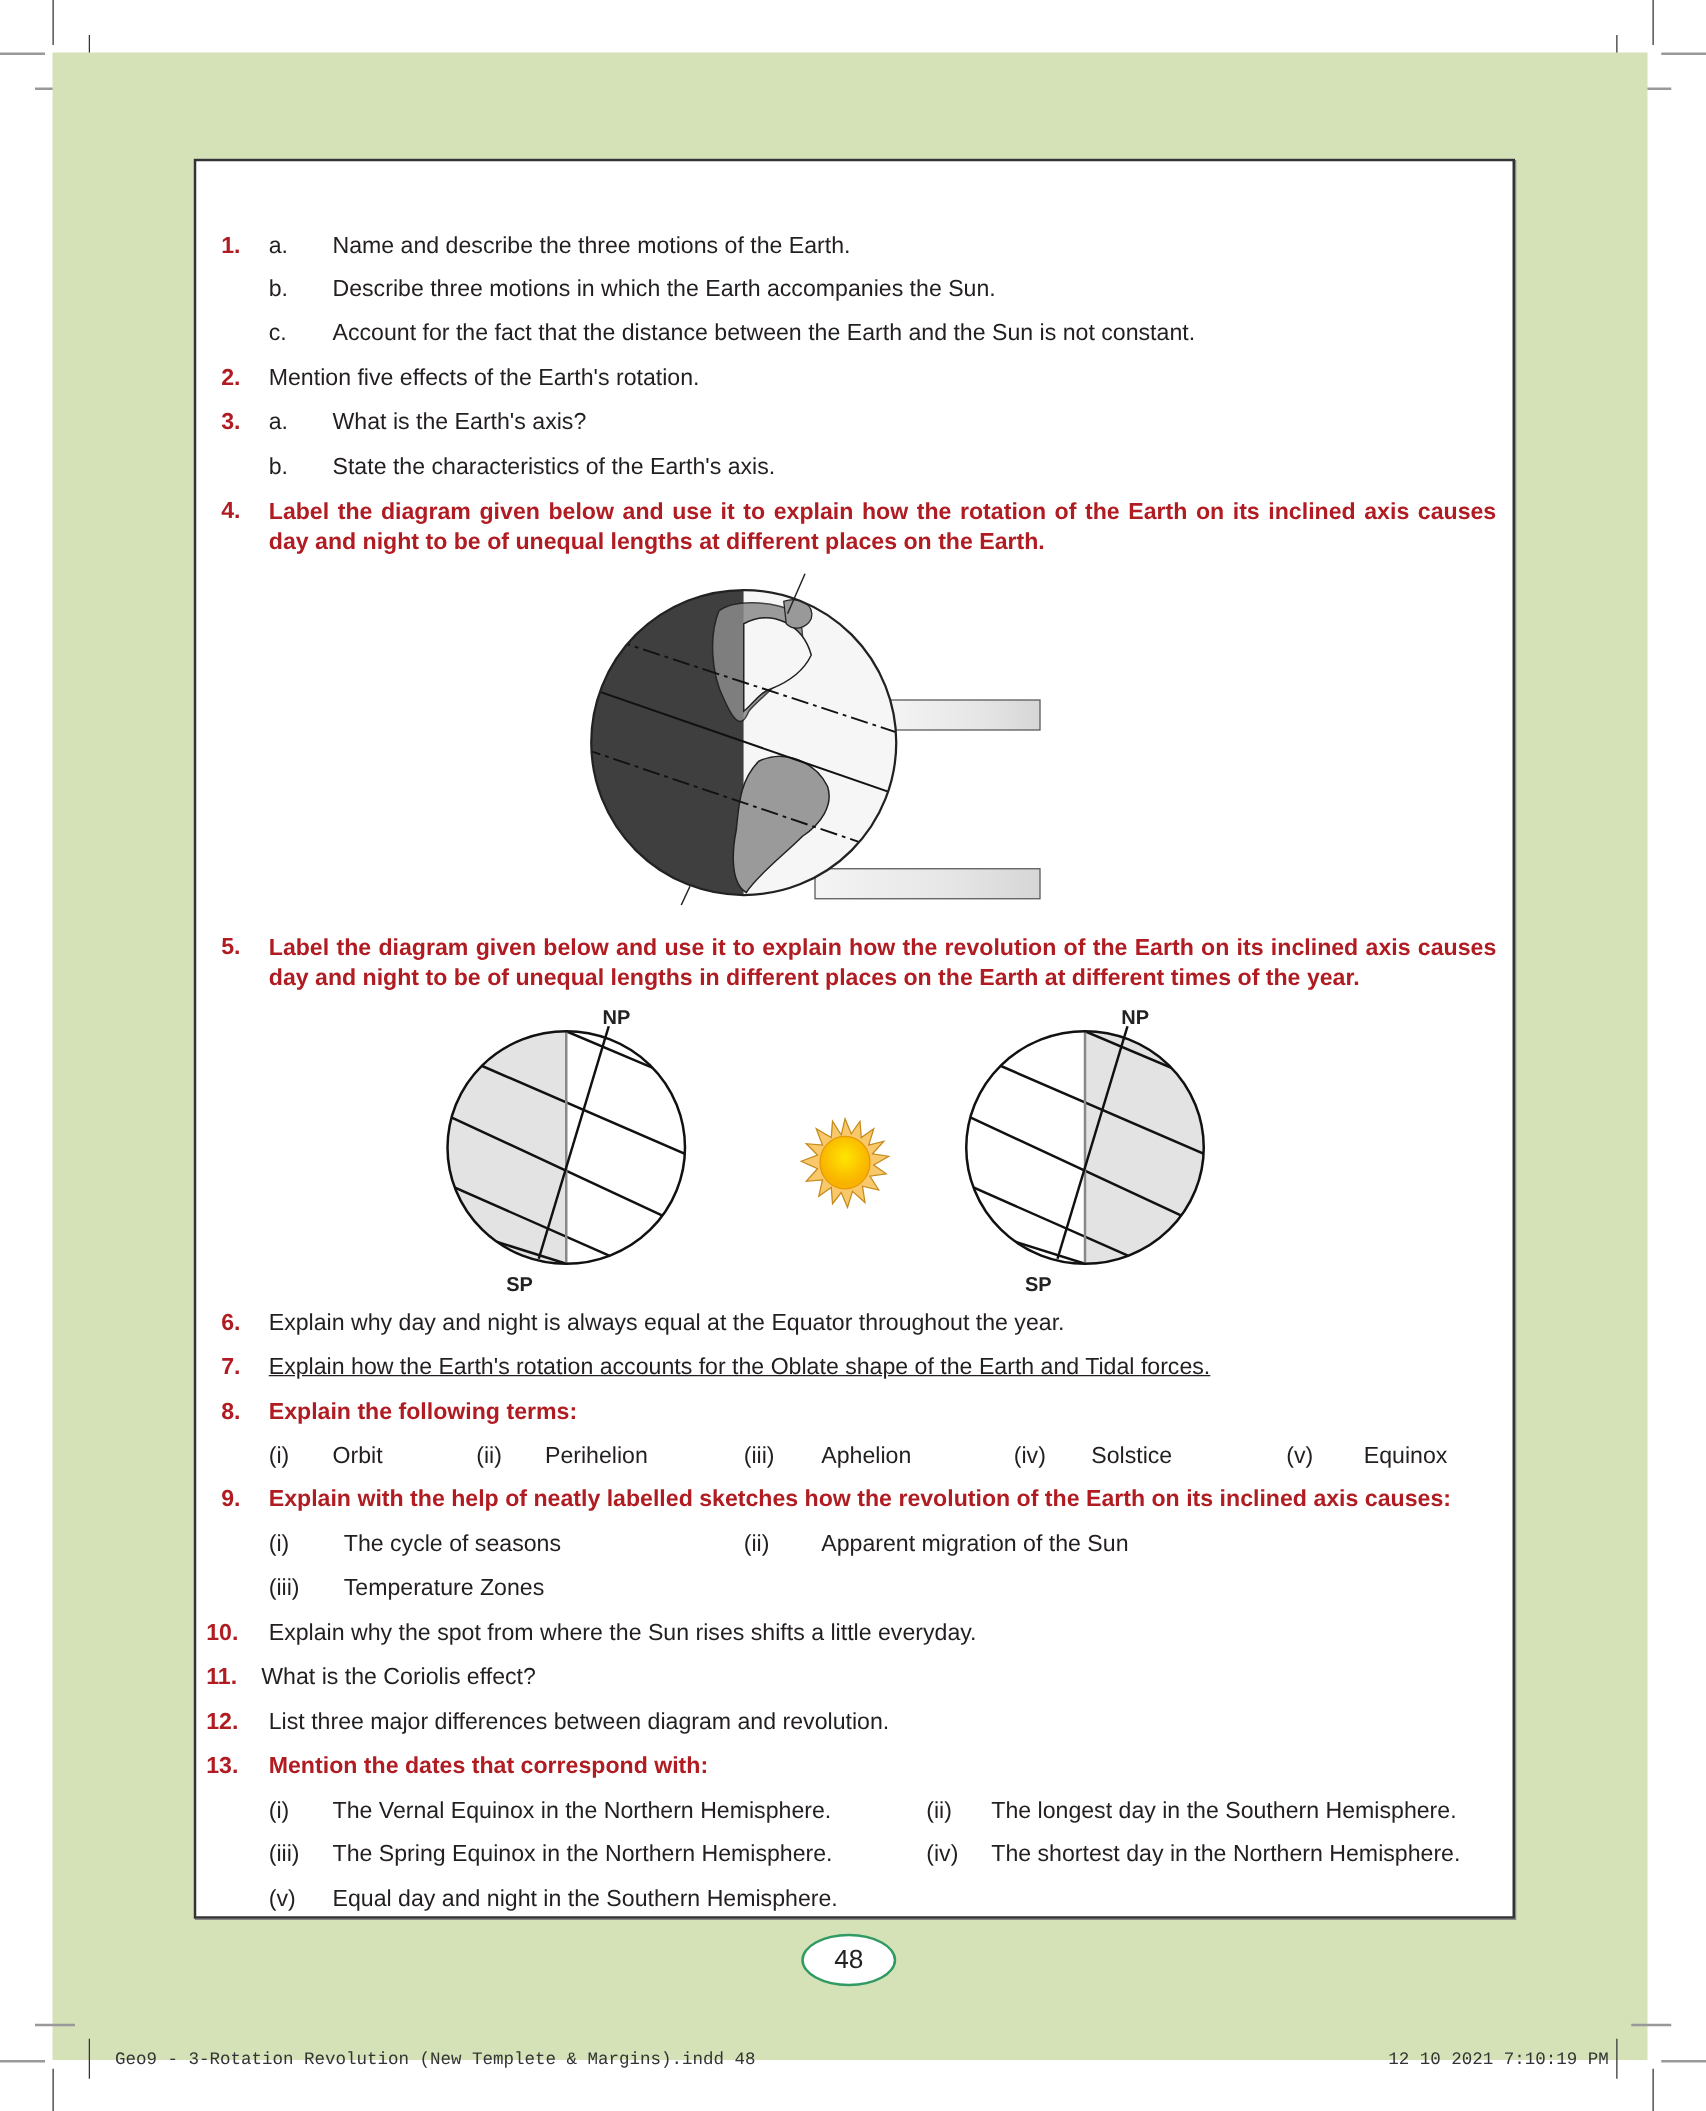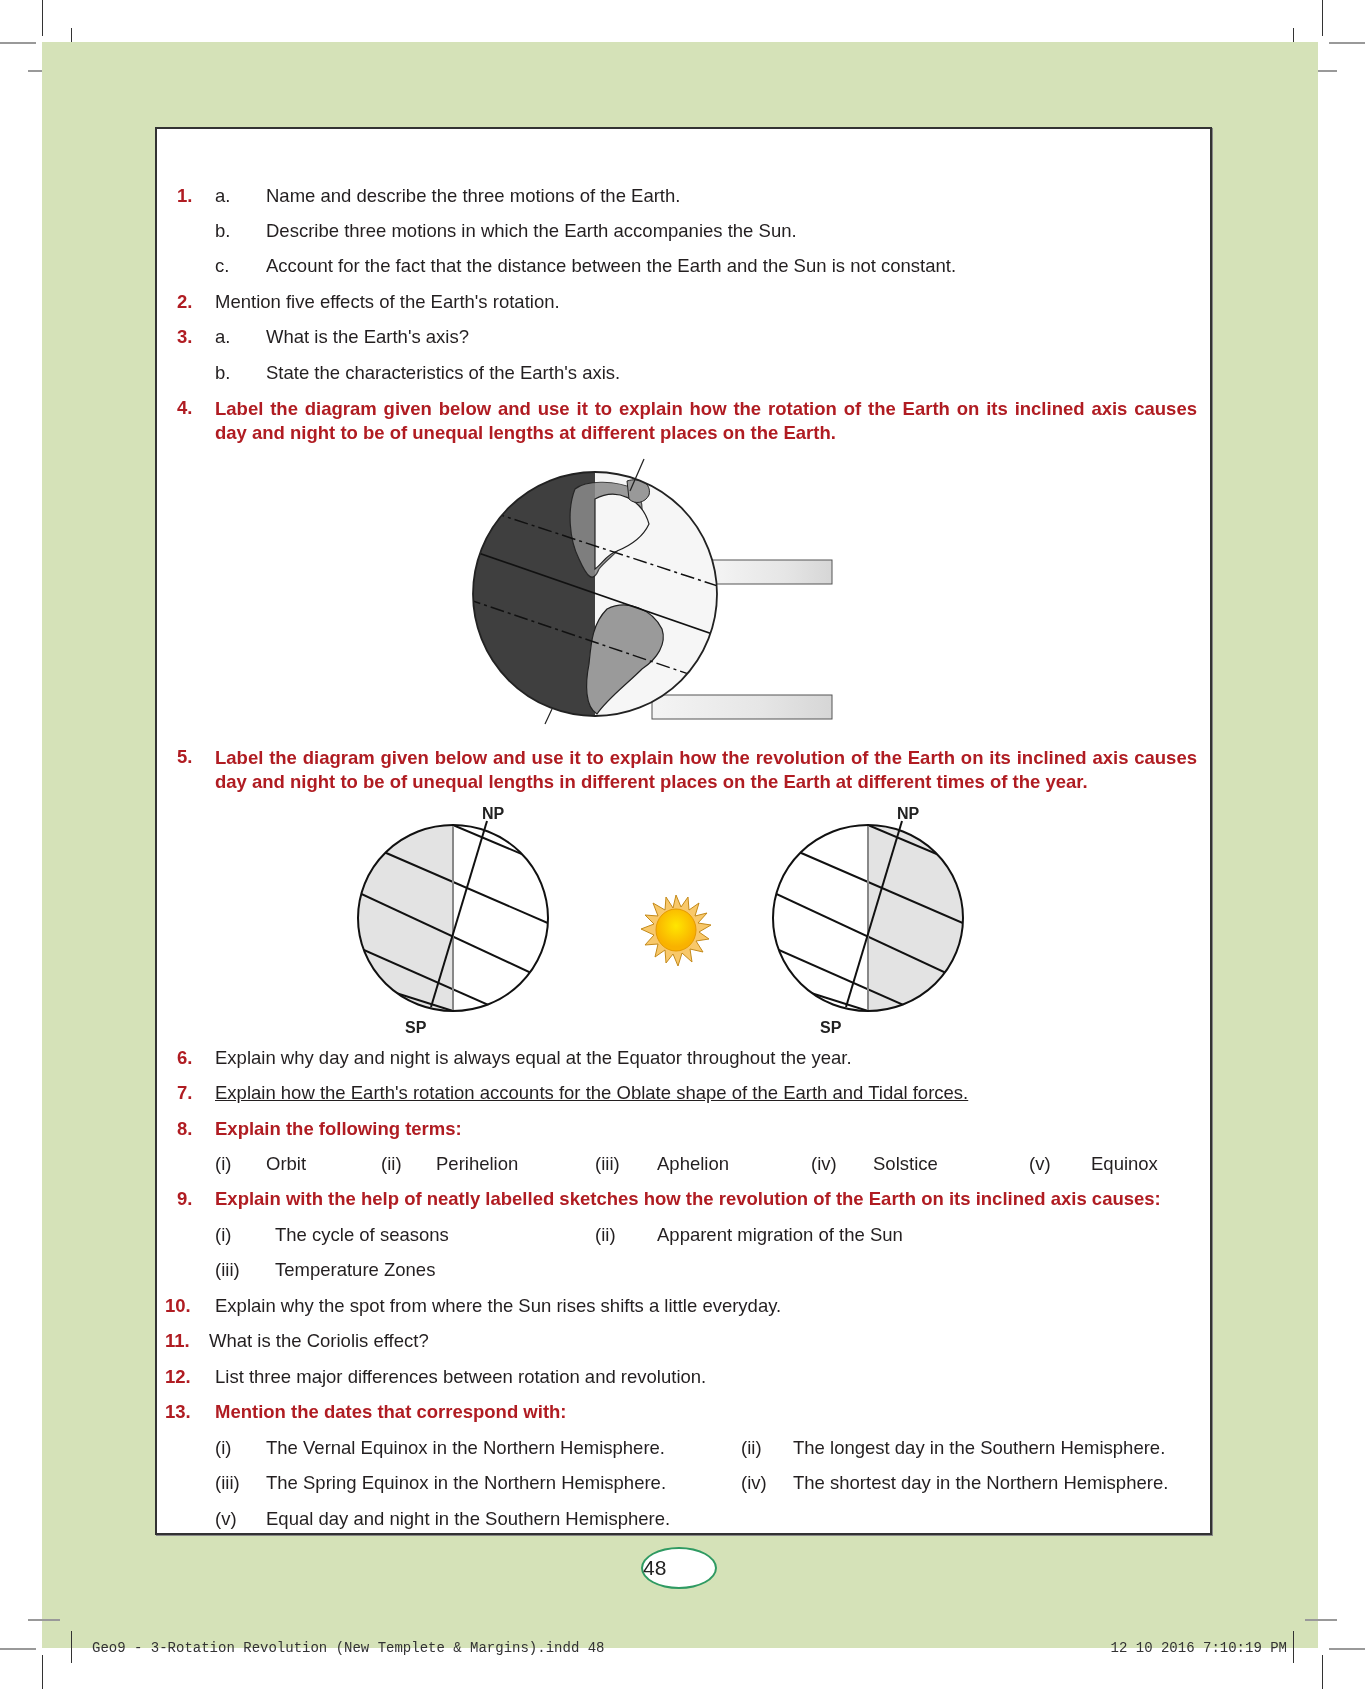--- a/index.html
+++ b/index.html
@@ -28,21 +28,21 @@
   }
   .q { position: absolute; font-size: 18.5px; white-space: nowrap; }
   .num { position: absolute; color: #b01c22; font-weight: bold; }
   .sub { position: absolute; }
   .red { color: #b01c22; font-weight: bold; }
   .txt { position: absolute; }
   .wrap { white-space: normal; line-height: 24px; }
   .page-num {
     position: absolute; left: 641px; top: 1547px; width: 72px; height: 38px;
     border: 2px solid #2f9a62; border-radius: 50%; background: #fff;
-    text-align: left; line-height: 38px; font-size: 21px; color: #222;
+    text-align: center; line-height: 38px; font-size: 21px; color: #222;
   }
   .footer {
     position: absolute; top: 1640px; font-size: 14px; color: #333;
     font-family: Liberation Mono, monospace;
   }
   svg { position: absolute; overflow: visible; }
 </style>
 </head>
 <body>
 
@@ -237,21 +237,21 @@
     <span class="txt" style="left:58px;">Explain why the spot from where the Sun rises shifts a little everyday.</span>
   </div>
 
   <div class="q" style="top:1201px;left:0;">
     <span class="num" style="left:8px;">11.</span>
     <span class="txt" style="left:52px;">What is the Coriolis effect?</span>
   </div>
 
   <div class="q" style="top:1237px;left:0;">
     <span class="num" style="left:8px;">12.</span>
-    <span class="txt" style="left:58px;">List three major differences between rotation and revolution.</span>
+    <span class="txt" style="left:58px;">List three major differences between diagram and revolution.</span>
   </div>
 
   <div class="q" style="top:1272px;left:0;">
     <span class="num" style="left:8px;">13.</span>
     <span class="txt red" style="left:58px;">Mention the dates that correspond with:</span>
   </div>
   <div class="q" style="top:1308px;left:0;">
     <span class="sub" style="left:58px;">(i)</span>
     <span class="txt" style="left:109px;">The Vernal Equinox in the Northern Hemisphere.</span>
     <span class="sub" style="left:584px;">(ii)</span>
@@ -265,13 +265,13 @@
   </div>
   <div class="q" style="top:1379px;left:0;">
     <span class="sub" style="left:58px;">(v)</span>
     <span class="txt" style="left:109px;">Equal day and night in the Southern Hemisphere.</span>
   </div>
 </div>
 
 <div class="page-num">48</div>
 
 <div class="footer" style="left:92px;">Geo9 - 3-Rotation Revolution (New Templete &amp; Margins).indd   48</div>
-<div class="footer" style="right:78px;">12 10 2016   7:10:19 PM</div>
+<div class="footer" style="right:78px;">12 10 2021   7:10:19 PM</div>
 
 </body></html>

